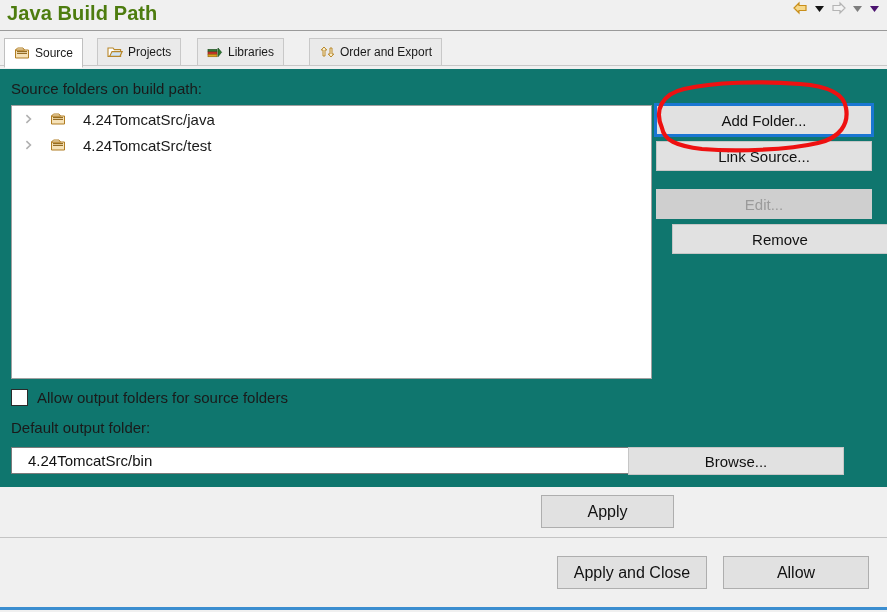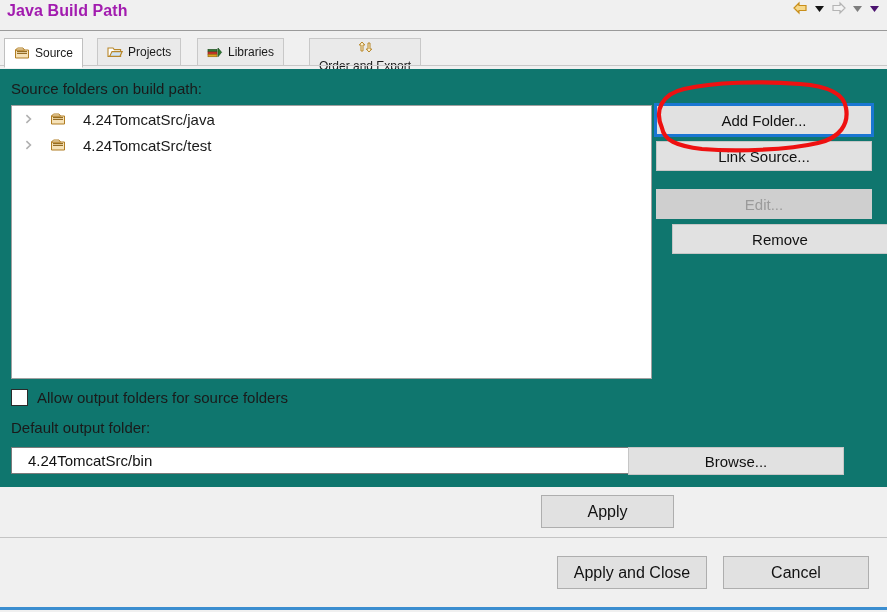--- a/index.html
+++ b/index.html
@@ -17,23 +17,23 @@
 
   
   #titlebar {
     position: absolute;
     left: 0; top: 0; width: 887px; height: 31px;
     background: #f0f0f0;
   }
   #dialog-title {
     position: absolute;
     left: 7px; top: 2px;
-    font-size: 16px;
+    font-size: 20px;
     font-weight: bold;
-    color: #a21caf;
+    color: #4d7c0f;
     letter-spacing: 0.1px;
     white-space: nowrap;
   }
   #titlebar-sep {
     position: absolute;
     left: 0; top: 30px; width: 887px; height: 1px;
     background: #9a9a9a;
   }
 
   
@@ -325,21 +325,21 @@
       <svg width="16" height="16" viewBox="0 0 16 16">
         <rect x="1" y="5.5" width="9" height="2.2" fill="#2f7a33" stroke="#1d5020" stroke-width="0.7"></rect>
         <rect x="1" y="8" width="9" height="2.2" fill="#cf3a2a" stroke="#8f2418" stroke-width="0.7"></rect>
         <rect x="1" y="10.5" width="9" height="2.2" fill="#e0a520" stroke="#9a6c0c" stroke-width="0.7"></rect>
         <path d="M11 4 L14.6 8.3 L11 12.7 Z" fill="#2f7a33" stroke="#1d5020" stroke-width="0.7"></path>
       </svg>
     </span>
     <span class="tab-label">Libraries</span>
   </div>
 
-  <div class="tab" style="left:309px;flex-direction:column;">
+  <div class="tab" style="left:309px;">
     <span class="tab-ico">
       <svg width="16" height="16" viewBox="0 0 16 16">
         <path d="M4 12 L4 6 L2.2 6 L5 3 L7.8 6 L6 6 L6 12 Z" fill="#fbf0cf" stroke="#b8872a" stroke-width="1"></path>
         <path d="M11 4 L11 10 L9.2 10 L12 13 L14.8 10 L13 10 L13 4 Z" fill="#fbf0cf" stroke="#b8872a" stroke-width="1"></path>
       </svg>
     </span>
     <span class="tab-label">Order and Export</span>
   </div>
 </div>
 
@@ -398,21 +398,21 @@
   <button id="btn-browse">Browse...</button>
 </div>
 
 <div id="apply-strip">
   <button id="btn-apply">Apply</button>
 </div>
 <div id="apply-sep"></div>
 
 <div id="footer"></div>
 <button id="btn-apply-close" class="footer-btn">Apply and Close</button>
-<button id="btn-cancel" class="footer-btn">Cancel</button>
+<button id="btn-cancel" class="footer-btn">Allow</button>
 
 <div id="bottom-accent"></div>
 <div id="bottom-accent2"></div>
 
 <svg id="annotation" viewBox="0 0 247 90">
   <path d="M 22 48
            C 14 30, 22 14, 44 9
            C 74 2, 120 1, 160 4
            C 188 6, 204 14, 206 28
            C 209 44, 200 58, 178 63

